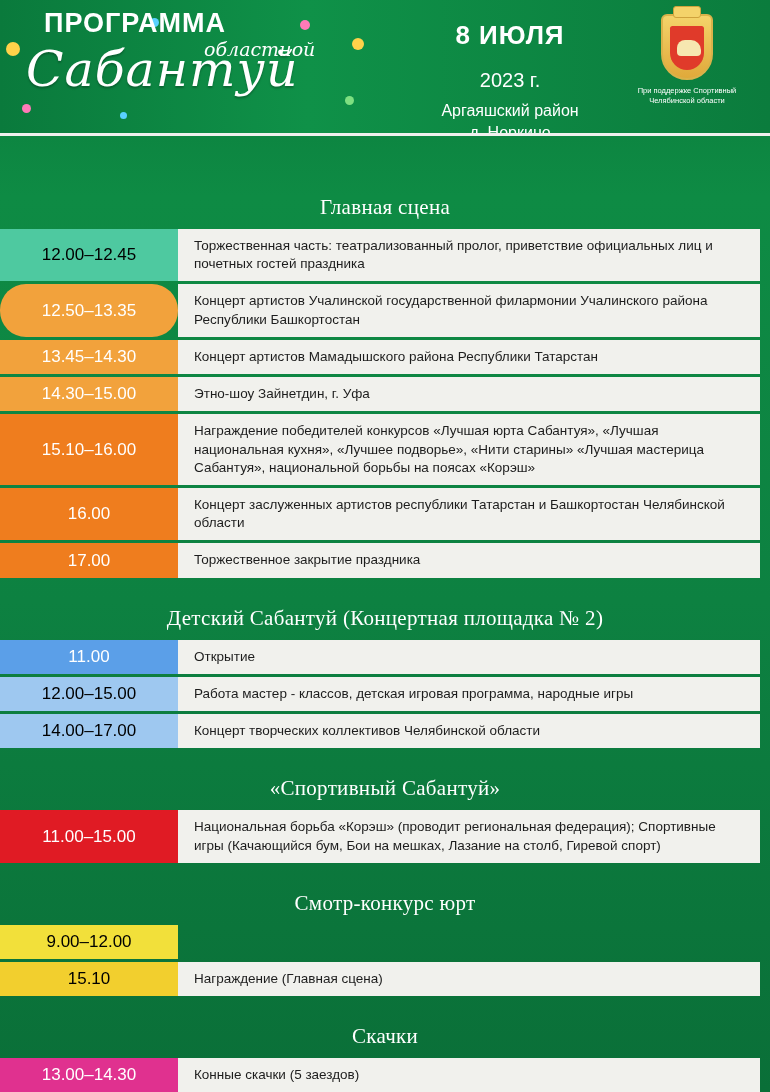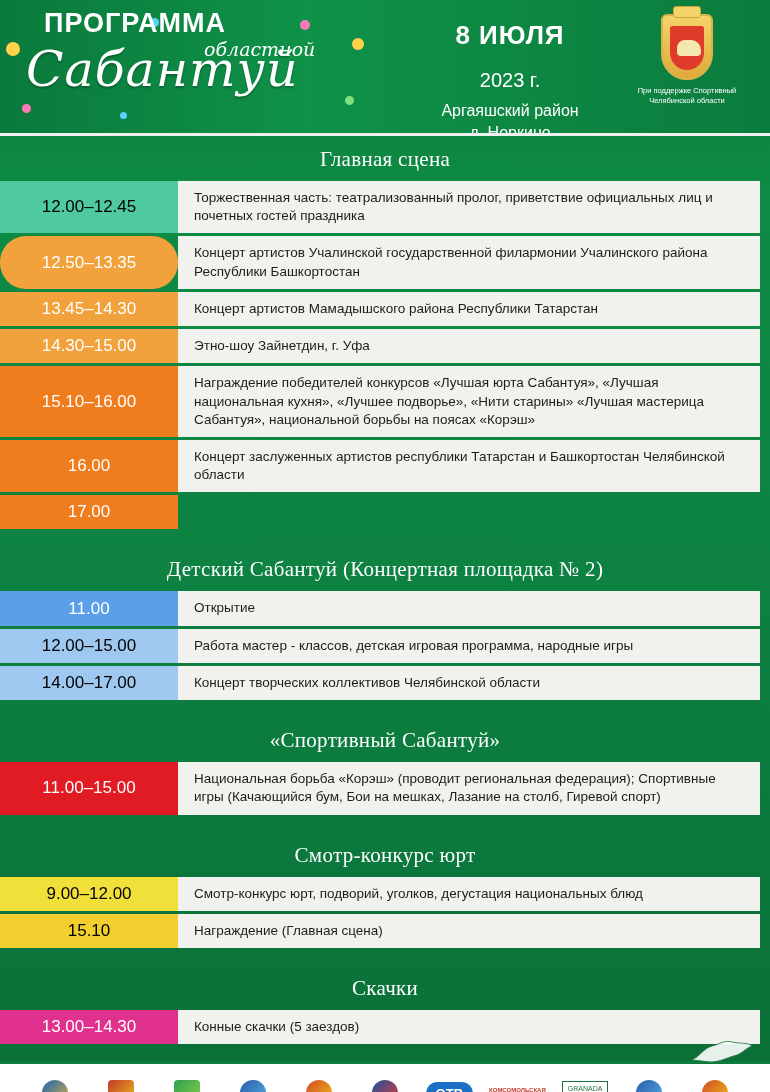--- a/index.html
+++ b/index.html
@@ -12,20 +12,21 @@
     font-family: "Liberation Sans", sans-serif;
     overflow: hidden;
     position: relative;
   }
   .poster {
     width: 770px; height: 1092px;
     position: relative;
     background: linear-gradient(180deg,#0b7a3b 0%, #0e8b44 18%, #0d8141 55%, #0a6f38 100%);
     display: flex;
     flex-direction: column;
+    gap: 48px;
   }
 
   
   .header {
     height: 136px;
     position: relative;
     background: linear-gradient(90deg,#0a7a3c 0%, #0f9148 40%, #0b7c3d 100%);
     border-bottom: 3px solid #f0f0ee;
     flex: 0 0 auto;
     overflow: hidden;
@@ -283,20 +284,21 @@
         <div class="row">
           <div class="time" style="background: rgb(239, 125, 30);">15.10–16.00</div>
           <div class="desc">Награждение победителей конкурсов «Лучшая юрта Сабантуя», «Лучшая национальная кухня», «Лучшее подворье», «Нити старины» «Лучшая мастерица Сабантуя», национальной борьбы на поясах «Корэш»</div>
         </div>
         <div class="row">
           <div class="time" style="background: rgb(239, 125, 30);">16.00</div>
           <div class="desc">Концерт  заслуженных артистов республики Татарстан и Башкортостан Челябинской области</div>
         </div>
         <div class="row">
           <div class="time" style="background: rgb(239, 125, 30);">17.00</div>
+          <div class="desc">Торжественное закрытие праздника</div>
         </div>
       </div>
       <div class="gap-md"></div>
       <div class="section-title">Детский Сабантуй (Концертная площадка № 2)</div>
       <div class="rows">
         <div class="row">
           <div class="time" style="background: rgb(91, 159, 232);">11.00</div>
           <div class="desc">Открытие</div>
         </div>
         <div class="row">
@@ -314,21 +316,20 @@
         <div class="row">
           <div class="time" style="background: rgb(224, 27, 36);">11.00–15.00</div>
           <div class="desc">Национальная борьба «Корэш» (проводит региональная федерация); Спортивные игры (Качающийся бум, Бои на мешках, Лазание на столб, Гиревой спорт)</div>
         </div>
       </div>
       <div class="gap-md"></div>
       <div class="section-title">Смотр-конкурс юрт</div>
       <div class="rows">
         <div class="row">
           <div class="time dark" style="background: rgb(242, 224, 58);">9.00–12.00</div>
-          <div class="desc">Смотр-конкурс юрт, подворий, уголков, дегустация национальных блюд</div>
         </div>
         <div class="row">
           <div class="time dark" style="background: rgb(242, 207, 46);">15.10</div>
           <div class="desc">Награждение (Главная сцена)</div>
         </div>
       </div>
       <div class="gap-md"></div>
       <div class="section-title">Скачки</div>
       <div class="rows">
         <div class="row">

